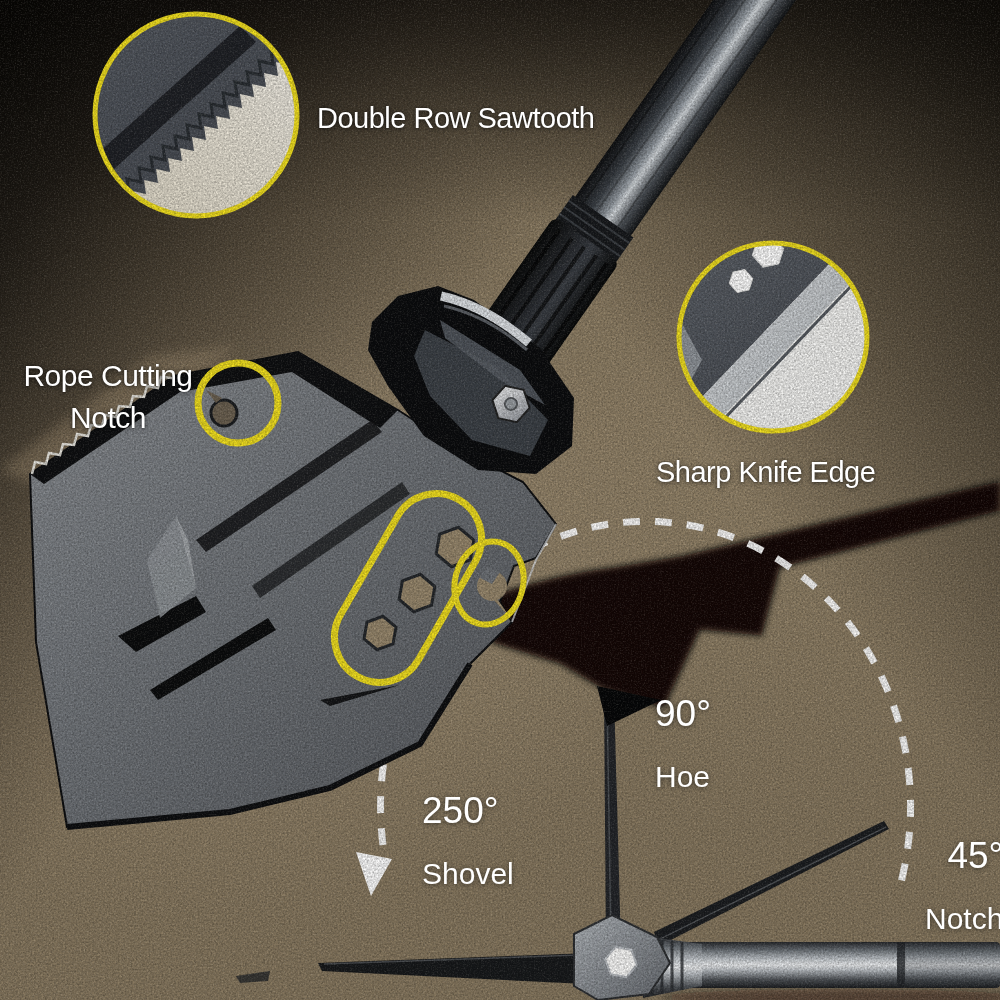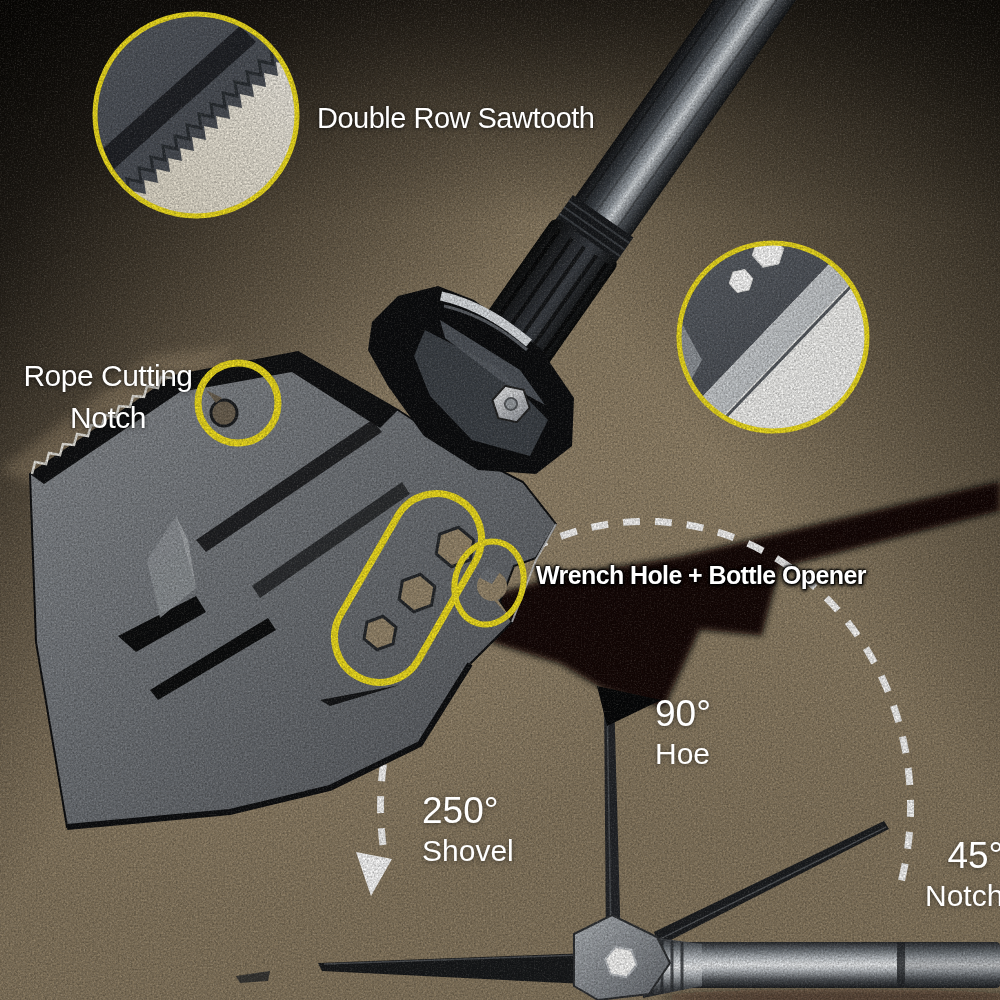--- a/index.html
+++ b/index.html
@@ -21,21 +21,21 @@
     text-shadow:0 1px 5px rgba(0,0,0,.6), 0 0 2px rgba(0,0,0,.4);
     letter-spacing:-0.5px;line-height:1.2;
   }
   .lbl-sawtooth{left:317px;top:101px;font-size:29px;}
   .lbl-rope{left:8px;top:355px;width:200px;text-align:center;font-size:30px;line-height:42px;}
   .lbl-knife{left:656px;top:455px;font-size:29px;}
   .lbl-wrench{left:536px;top:560px;font-size:25px;font-weight:700;letter-spacing:-0.6px;
     text-shadow:0 0 4px #000,0 2px 4px #000,1px 1px 2px #000,-1px -1px 2px #000;}
   .angle{position:absolute;color:#fff;line-height:40px;text-shadow:0 1px 5px rgba(0,0,0,.55);}
   .angle .v{font-size:37px;}
-  .angle .n{font-size:30px;}
+  .angle .n{font-size:30px;margin-top:23px;}
   .angle-hoe{left:655px;top:694px;}
   .angle-shovel{left:422px;top:791px;}
   .angle-hook{left:925px;top:836px;text-align:right;}
 </style>
 </head>
 <body>
 
 <div id="stage">
 
 <svg class="scene" width="1000" height="1000" viewBox="0 0 1000 1000">
@@ -248,22 +248,22 @@
   <rect x="0" y="0" width="1000" height="1000" filter="url(#grainL)" opacity=".2"></rect>
 </svg>
 
 <div class="lbl lbl-rope">
   <div>Rope Cutting</div>
   <div>Notch</div>
 </div>
 
 <div class="lbl lbl-sawtooth">Double Row Sawtooth</div>
 
-
-<div class="lbl lbl-wrench">Wrench Hole + Bottle Opener</div>
+<div class="lbl lbl-knife">Sharp Knife Edge</div>
+
 
 <div class="angle angle-hoe">
   <div class="v">90°</div>
   <div class="n">Hoe</div>
 </div>
 
 <div class="angle angle-shovel">
   <div class="v">250°</div>
   <div class="n">Shovel</div>
 </div>

